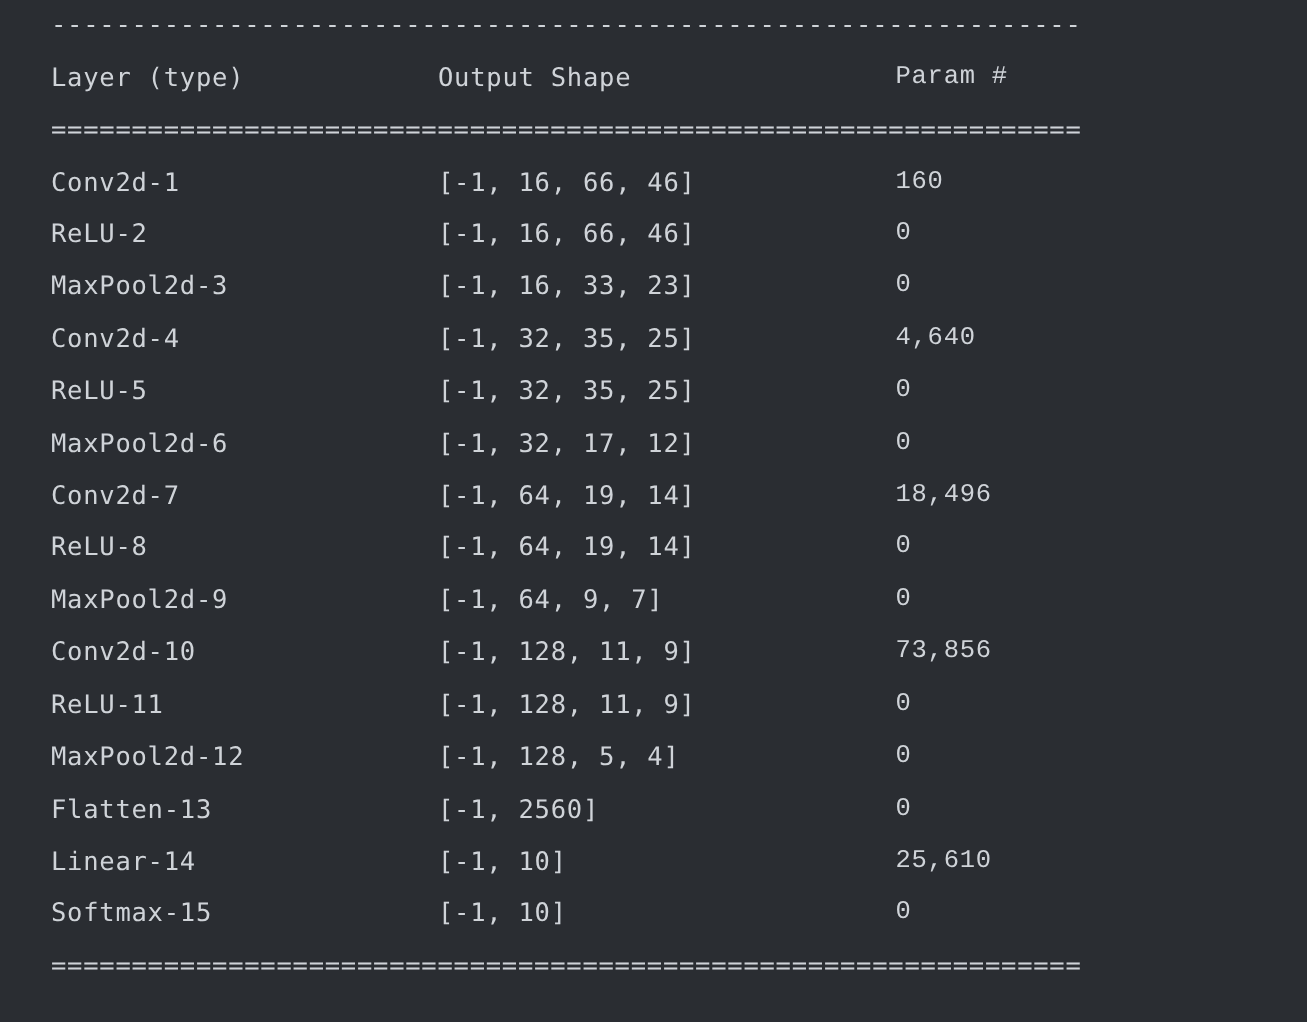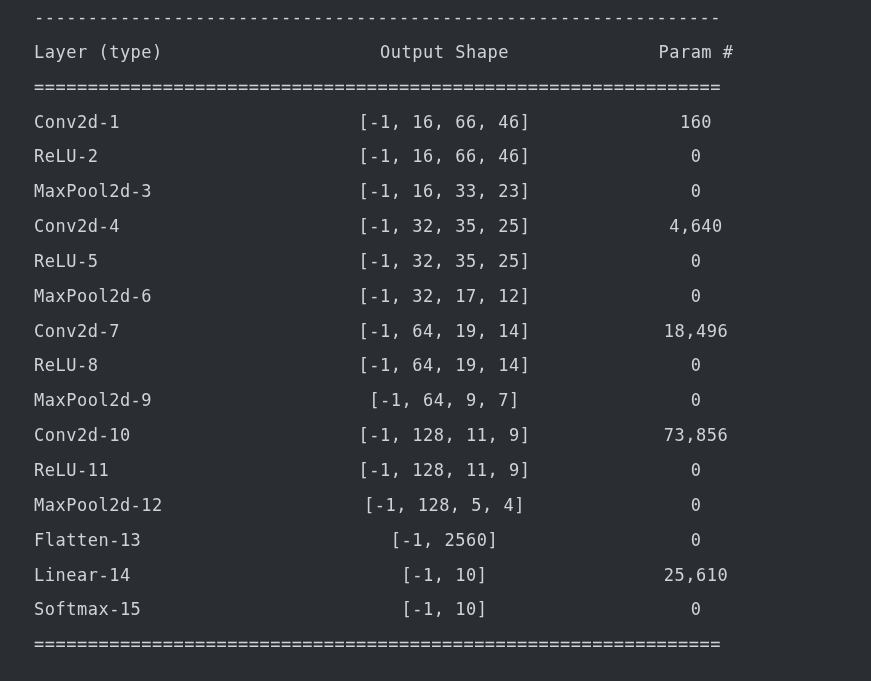--- a/index.html
+++ b/index.html
@@ -19,19 +19,19 @@
     white-space: pre;
     letter-spacing: 0.5px;
   }
   .rule {
     letter-spacing: 0.5px;
   }
   .row {
     display: flex;
   }
   .c1 { width: 258px; text-align: left; }
-  .c2 { width: 305px; text-align: center; }
-  .c3 { width: 198px; text-align: center; }
+  .c2 { width: 305px; text-align: left; }
+  .c3 { width: 198px; text-align: left; font-family: Liberation Mono, monospace; }
 </style>
 </head>
 <body>
 
 <div class="wrap"><div class="rule">----------------------------------------------------------------</div><div class="row"><span class="c1">Layer (type)</span><span class="c2">Output Shape</span><span class="c3">Param #</span></div><div class="rule">================================================================</div><div id="tbody"><div class="row"><span class="c1">Conv2d-1</span><span class="c2">[-1, 16, 66, 46]</span><span class="c3">160</span></div><div class="row"><span class="c1">ReLU-2</span><span class="c2">[-1, 16, 66, 46]</span><span class="c3">0</span></div><div class="row"><span class="c1">MaxPool2d-3</span><span class="c2">[-1, 16, 33, 23]</span><span class="c3">0</span></div><div class="row"><span class="c1">Conv2d-4</span><span class="c2">[-1, 32, 35, 25]</span><span class="c3">4,640</span></div><div class="row"><span class="c1">ReLU-5</span><span class="c2">[-1, 32, 35, 25]</span><span class="c3">0</span></div><div class="row"><span class="c1">MaxPool2d-6</span><span class="c2">[-1, 32, 17, 12]</span><span class="c3">0</span></div><div class="row"><span class="c1">Conv2d-7</span><span class="c2">[-1, 64, 19, 14]</span><span class="c3">18,496</span></div><div class="row"><span class="c1">ReLU-8</span><span class="c2">[-1, 64, 19, 14]</span><span class="c3">0</span></div><div class="row"><span class="c1">MaxPool2d-9</span><span class="c2">[-1, 64, 9, 7]</span><span class="c3">0</span></div><div class="row"><span class="c1">Conv2d-10</span><span class="c2">[-1, 128, 11, 9]</span><span class="c3">73,856</span></div><div class="row"><span class="c1">ReLU-11</span><span class="c2">[-1, 128, 11, 9]</span><span class="c3">0</span></div><div class="row"><span class="c1">MaxPool2d-12</span><span class="c2">[-1, 128, 5, 4]</span><span class="c3">0</span></div><div class="row"><span class="c1">Flatten-13</span><span class="c2">[-1, 2560]</span><span class="c3">0</span></div><div class="row"><span class="c1">Linear-14</span><span class="c2">[-1, 10]</span><span class="c3">25,610</span></div><div class="row"><span class="c1">Softmax-15</span><span class="c2">[-1, 10]</span><span class="c3">0</span></div></div><div class="rule">================================================================</div></div>
 
 </body></html>

